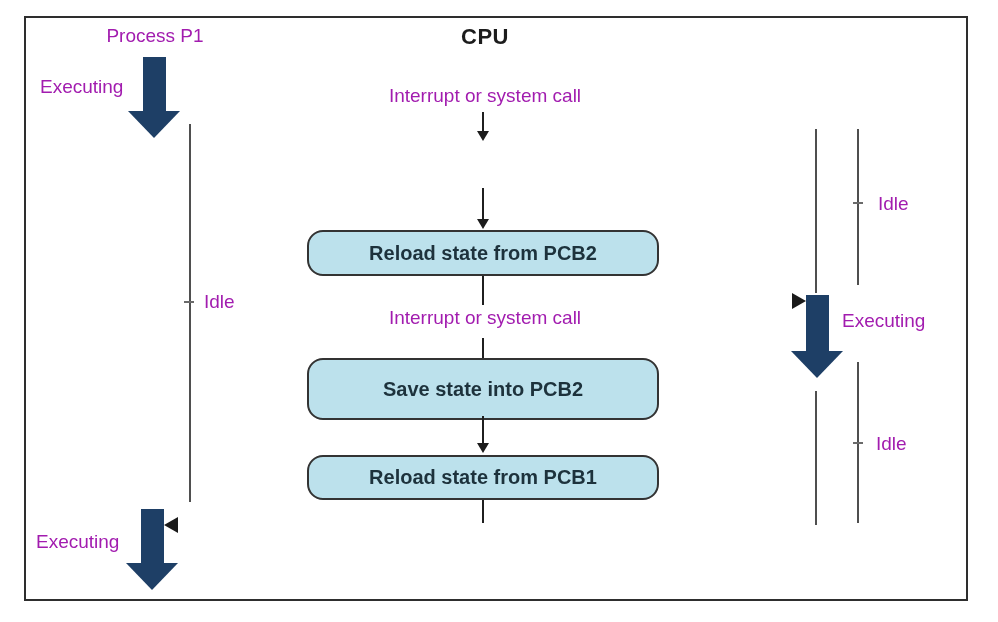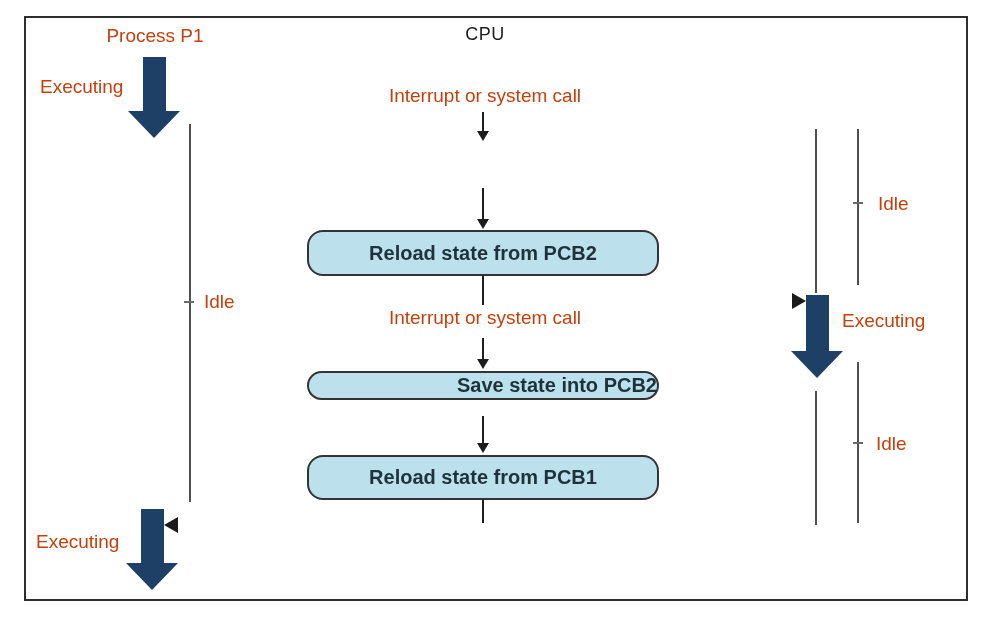--- a/index.html
+++ b/index.html
@@ -18,29 +18,29 @@
   }
   .frame {
     position: absolute;
     left: 24px; top: 16px;
     width: 940px; height: 581px;
     border: 2px solid #2e2e2e;
     background: #ffffff;
   }
   .lbl {
     position: absolute;
-    color: #c2410c;
+    color: #a21caf;
     font-size: 19px;
     line-height: 1.1;
     white-space: nowrap;
   }
   .lbl.center { text-align: center; }
   .cpu-title {
-    font-size: 18px;
-    font-weight: 400;
+    font-size: 22px;
+    font-weight: 700;
     color: #1c1c1c;
     letter-spacing: 0.5px;
   }
   .pcb-box {
     position: absolute;
     left: 307px;
     width: 352px;
     background: #bce1ec;
     border: 2px solid #333333;
     border-radius: 16px;
@@ -139,21 +139,21 @@
     <span>Reload state from PCB2</span>
   </div>
 
   <div class="flowline" style="top:276px; height:29px;"></div>
 
   <div class="lbl center" style="left:355px; top:308px; width:260px;">Interrupt or system call</div>
 
   <div class="flowline" style="top:338px; height:22px;"></div>
   <div class="head-down" style="top:359px;"></div>
 
-  <div class="pcb-box" style="top:371px; height:29px;justify-content:flex-end;">
+  <div class="pcb-box" style="top:358px; height:62px;">
     <span>Save state into PCB2</span>
   </div>
 
   <div class="flowline" style="top:416px; height:28px;"></div>
   <div class="head-down" style="top:443px;"></div>
 
   <div class="pcb-box" style="top:455px; height:45px;">
     <span>Reload state from PCB1</span>
   </div>
 

